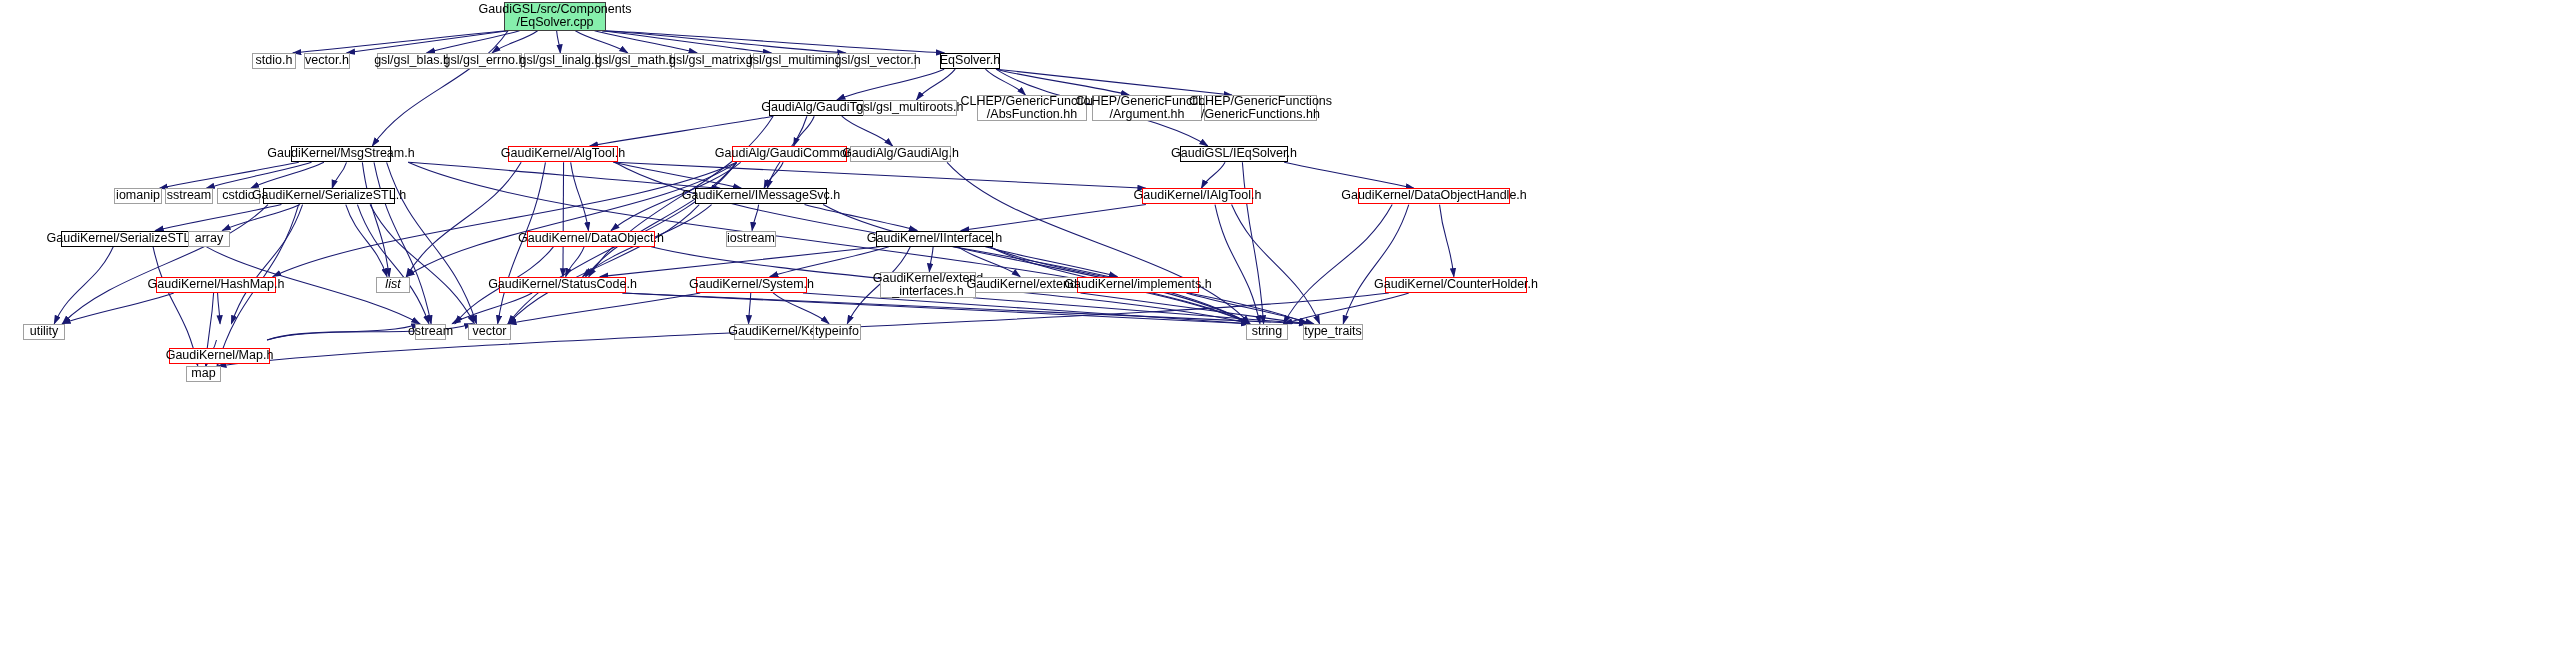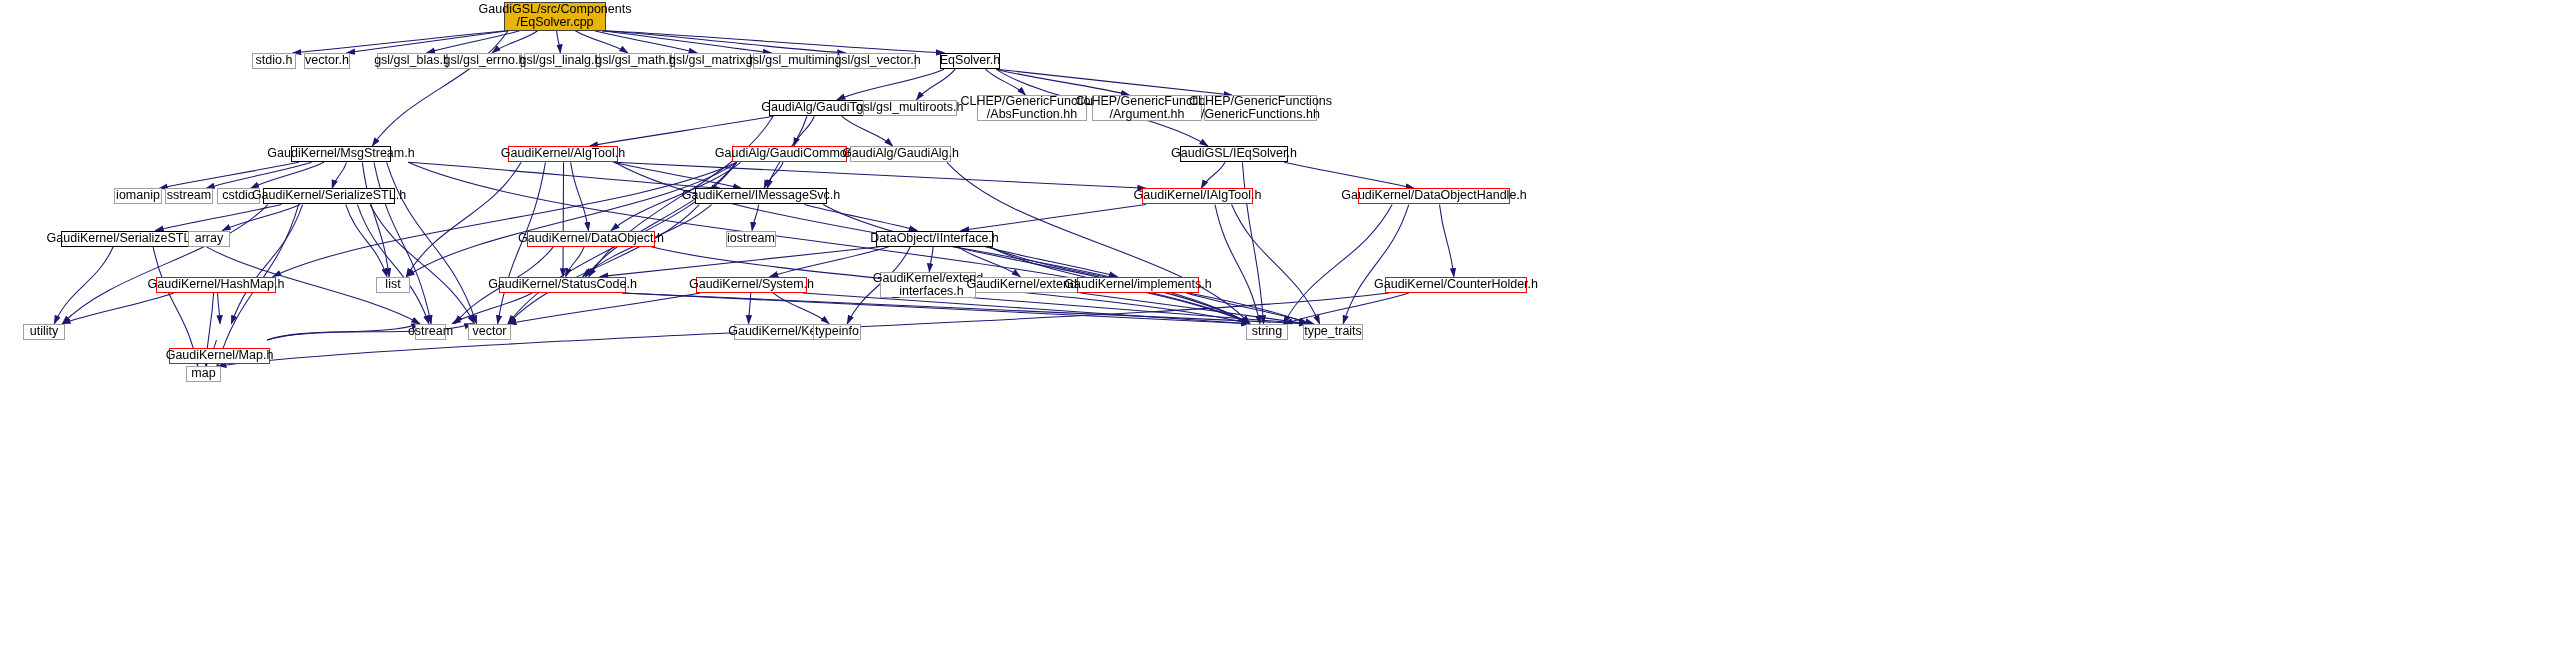--- a/index.html
+++ b/index.html
@@ -22,21 +22,21 @@
     color:#000000;
     font-size:12.5px;
     line-height:13.5px;
     white-space:pre-line;
     background:#ffffff;
     border:1px solid #a0a0a0;
     padding:0 2.9px;
     z-index:5;
   }
   .node.root{
-    background:#eab308;
+    background:#86efac;
     border:1px solid #404040;
   }
   .node.solid{
     border:1px solid #000000;
   }
   .node.red{
     border:1px solid #ff0000;
   }
 </style>
 </head>
@@ -181,23 +181,23 @@
       <div class="node " style="left: 165px; top: 188px; width: 48px; height: 16.3px;">sstream</div>
       <div class="node " style="left: 217px; top: 188px; width: 43px; height: 16.3px;">cstdio</div>
       <div class="node solid" style="left: 263px; top: 188px; width: 132px; height: 16.3px;">GaudiKernel/SerializeSTL.h</div>
       <div class="node solid" style="left: 695px; top: 188px; width: 132px; height: 16.3px;">GaudiKernel/IMessageSvc.h</div>
       <div class="node red" style="left: 1142px; top: 188px; width: 111px; height: 16.3px;">GaudiKernel/IAlgTool.h</div>
       <div class="node red" style="left: 1358px; top: 188px; width: 152px; height: 16.3px;">GaudiKernel/DataObjectHandle.h</div>
       <div class="node solid" style="left: 61px; top: 231px; width: 149px; height: 16.3px;">GaudiKernel/SerializeSTLFwd.h</div>
       <div class="node " style="left: 188px; top: 231px; width: 42px; height: 16.3px;">array</div>
       <div class="node red" style="left: 527px; top: 231px; width: 128px; height: 16.3px;">GaudiKernel/DataObject.h</div>
       <div class="node " style="left: 726px; top: 231px; width: 50px; height: 16.3px;">iostream</div>
-      <div class="node solid" style="left: 876px; top: 231px; width: 117px; height: 16.3px;">DataObject/IInterface.h</div>
+      <div class="node solid" style="left: 876px; top: 231px; width: 117px; height: 16.3px;">GaudiKernel/IInterface.h</div>
       <div class="node red" style="left: 156px; top: 277px; width: 120px; height: 16.3px;">GaudiKernel/HashMap.h</div>
-      <div class="node " style="left: 376px; top: 277px; width: 34px; height: 16.3px;">list</div>
+      <div class="node " style="left: 376px; top: 277px; width: 34px; height: 16.3px; font-style: italic;">list</div>
       <div class="node red" style="left: 499px; top: 277px; width: 127px; height: 16.3px;">GaudiKernel/StatusCode.h</div>
       <div class="node red" style="left: 696px; top: 277px; width: 111px; height: 16.3px;">GaudiKernel/System.h</div>
       <div class="node " style="left: 880px; top: 272px; width: 96px; height: 26px;">GaudiKernel/extend
 _interfaces.h</div>
       <div class="node " style="left: 975px; top: 277px; width: 110px; height: 16.3px;">GaudiKernel/extends.h</div>
       <div class="node red" style="left: 1077px; top: 277px; width: 122px; height: 16.3px;">GaudiKernel/implements.h</div>
       <div class="node red" style="left: 1385px; top: 277px; width: 142px; height: 16.3px;">GaudiKernel/CounterHolder.h</div>
       <div class="node " style="left: 23px; top: 324px; width: 42px; height: 16.3px;">utility</div>
       <div class="node red" style="left: 169px; top: 324px; width: 101px; height: 16.3px; margin-top: 24px;">GaudiKernel/Map.h</div>
       <div class="node " style="left: 415px; top: 324px; width: 31px; height: 16.3px;">ostream</div>

